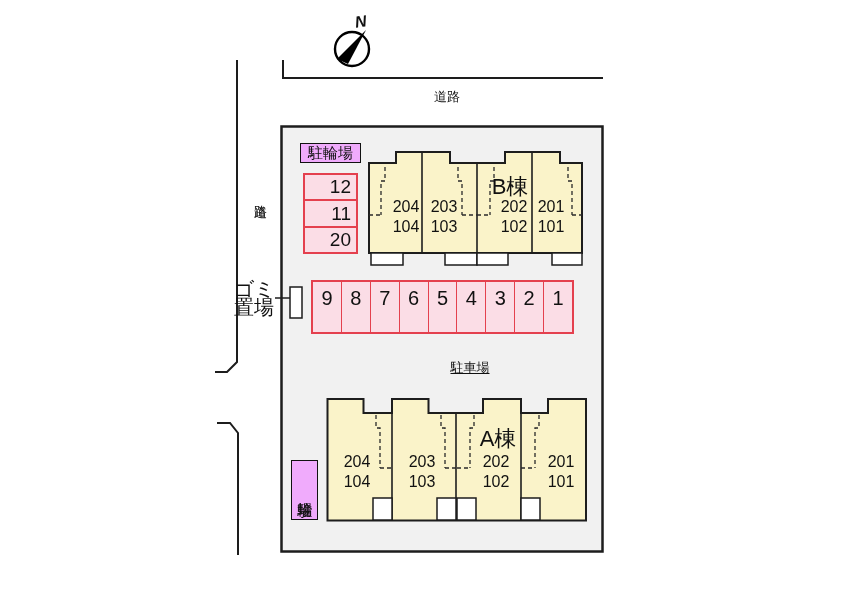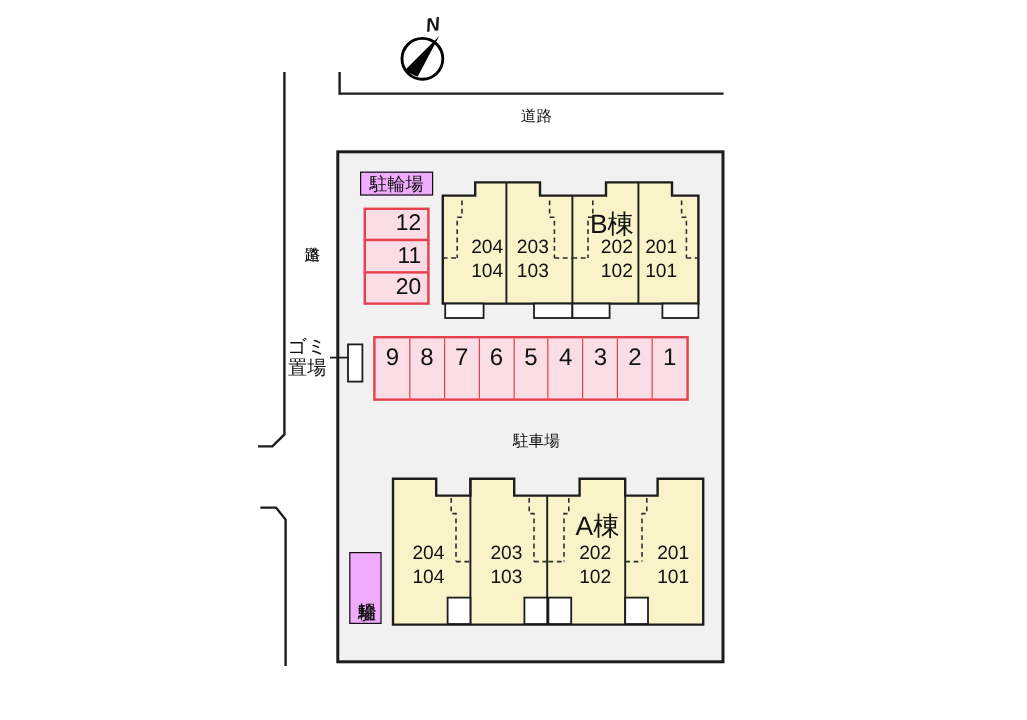--- a/index.html
+++ b/index.html
@@ -42,21 +42,21 @@
   }
   .park-cell{
     flex:1;border-left:1.6px solid var(--space-border,#e4404e);
     display:flex;justify-content:center;align-items:flex-start;
     padding-top:5px;font-size:20px;box-sizing:border-box;
   }
   .park-cell:first-child{border-left:none;}
   .unit-lbl{position:absolute;font-size:16px;line-height:19.5px;transform:translateX(-50%);}
   .bldg-name{position:absolute;font-size:22px;transform:translateX(-50%);}
   .road-lbl{font-size:13px;}
-  .garbage-lbl{position:absolute;left:234px;top:281px;width:44px;text-align:center;font-size:16px;line-height:17.5px;}
+  .garbage-lbl{position:absolute;left:234px;top:281px;width:44px;text-align:left;font-size:20px;line-height:17.5px;}
   .north-n{position:absolute;left:355px;top:13px;font-size:16px;font-weight:bold;font-style:italic;transform:rotate(-8deg);}
 </style>
 </head>
 <body>
 
 <div id="canvas">
 
   <svg id="shapes" viewBox="0 0 856 600" xmlns="http://www.w3.org/2000/svg">
 
     <rect class="site" x="281.5" y="126.5" width="321" height="425"></rect>
@@ -148,21 +148,21 @@
         <span>3</span>
       </div>
     <div class="park-cell">
         <span>2</span>
       </div>
     <div class="park-cell">
         <span>1</span>
       </div>
   </div>
 
-  <div class="lbl road-lbl center-x" style="left:447px;top:359px;">駐車場</div>
+  <div class="lbl road-lbl center-x" style="left:470px;top:359px;text-decoration:underline;">駐車場</div>
 
   <div class="bldg-name" style="left:510px;top:172px;">B棟</div>
   <div class="unit-lbl" style="left:406px;top:197px;">
     <div>204</div>
     <div>104</div>
   </div>
   <div class="unit-lbl" style="left:444px;top:197px;">
     <div>203</div>
     <div>103</div>
   </div>

